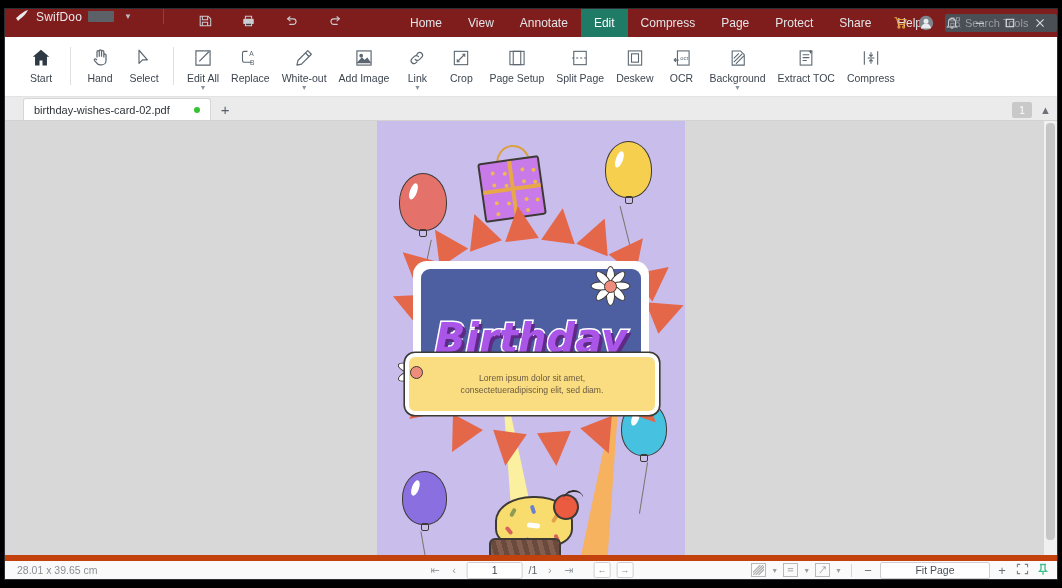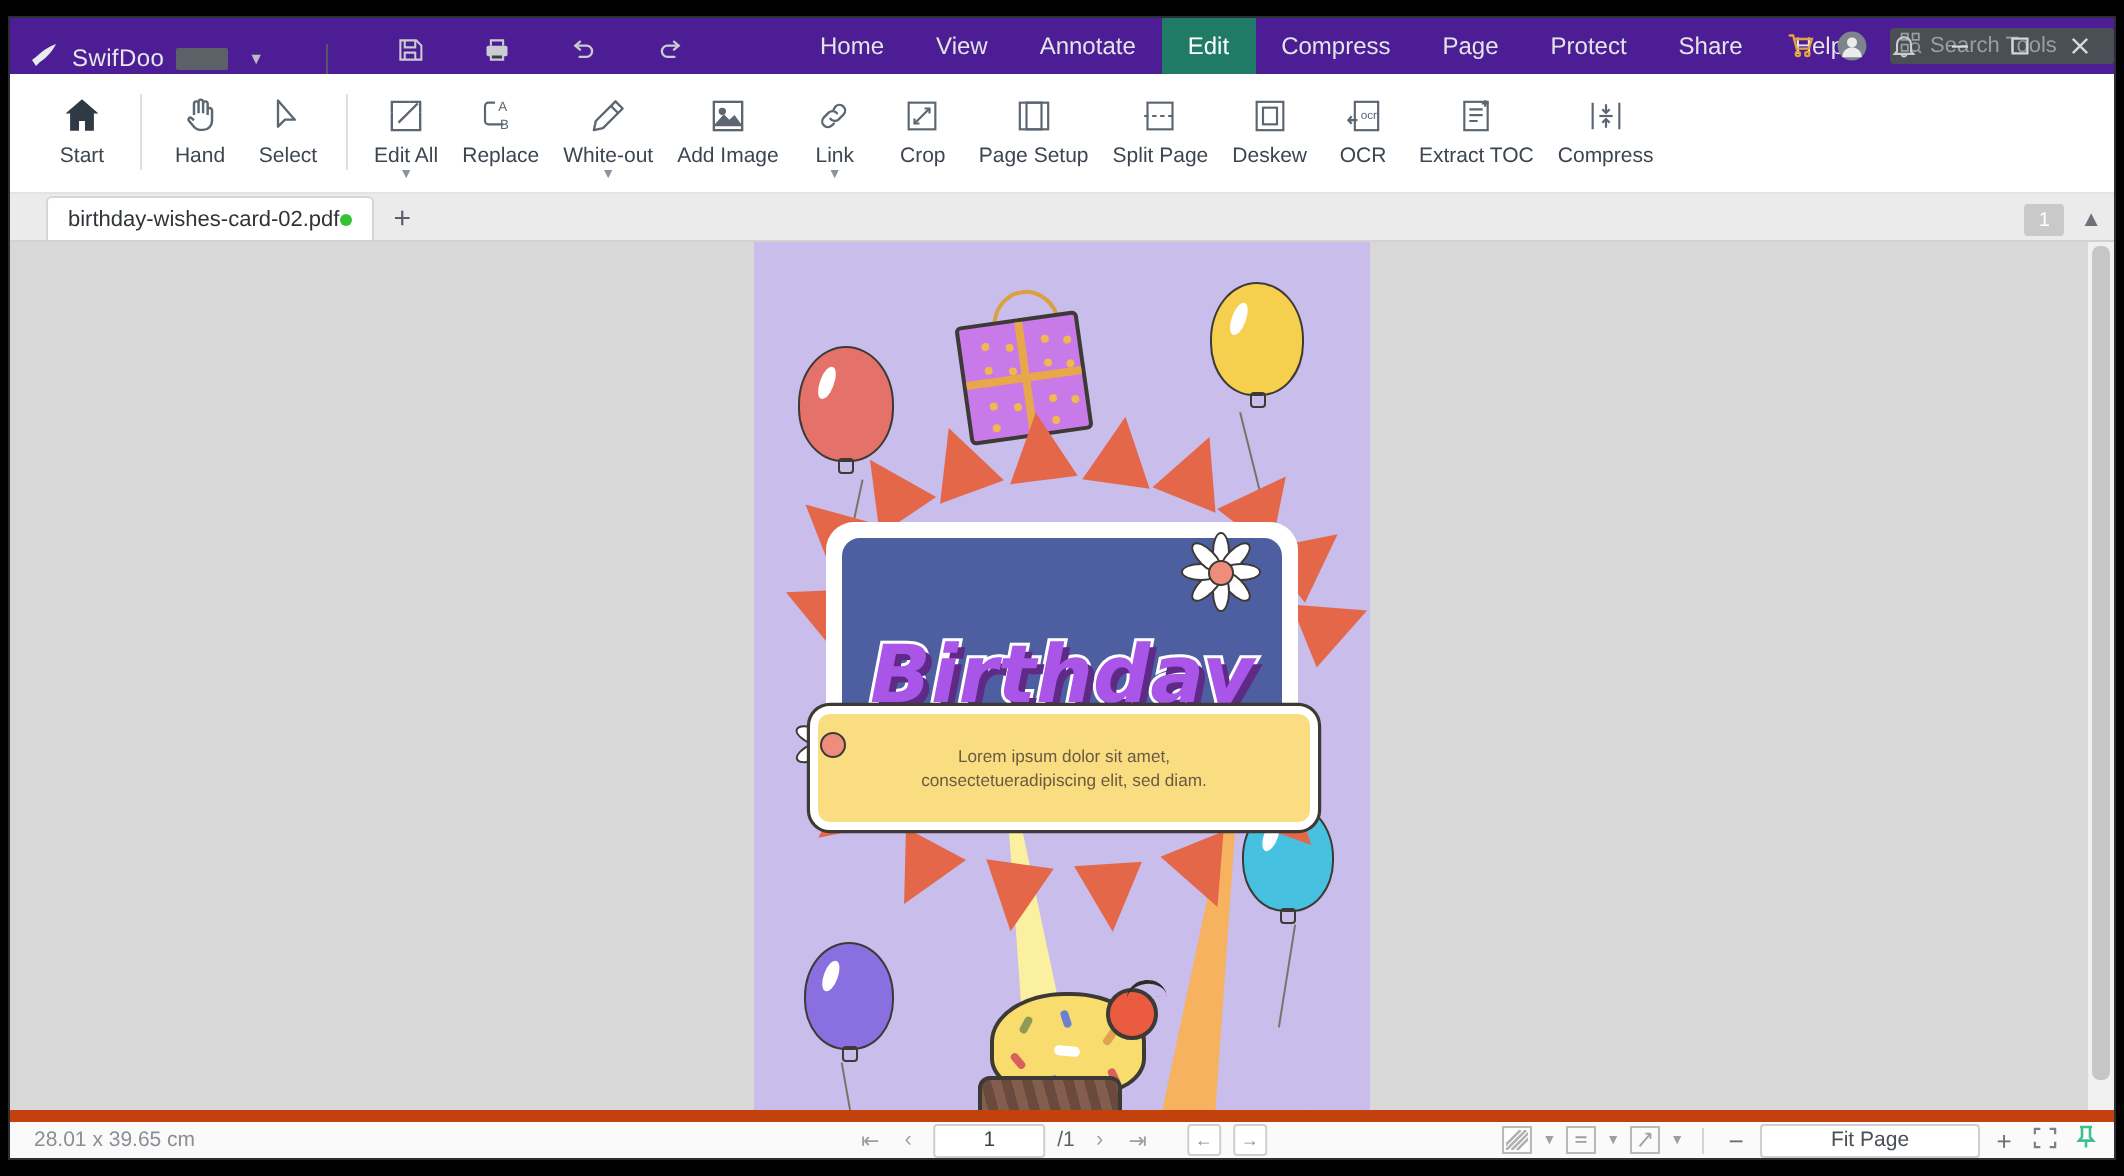--- a/index.html
+++ b/index.html
@@ -7,21 +7,21 @@
   body { font-family:"Liberation Sans", sans-serif; }
 
   #app {
     position:absolute; left:4px; top:8px; width:1054px; height:572px;
     background:#f5f5f5; display:flex; flex-direction:column;
     border:1px solid #2b2f33;
   }
 
   
   .titlebar {
-    height:28px; background:#4c1d95; display:flex; align-items:flex-end;
+    height:28px; background:#7f1d1d; display:flex; align-items:flex-start;
     color:#d8dadd; font-size:11.5px; flex:0 0 28px; position:relative;gap:24px;
   }
   .tb-logo { display:flex; align-items:center; padding-left:10px; gap:6px; }
   .brandtxt { font-size:12px; color:#e6e8ea; letter-spacing:.2px; }
   .blurbox { width:26px; height:11px; background:#5c6167; border-radius:1px; }
   .caret-s { font-size:8px; color:#b9bcc0; margin-left:4px; }
   .tb-sep { width:1px; height:15px; background:#55595f; margin:0 7px; }
   .tb-ico { width:24px; height:24px; display:flex; align-items:center; justify-content:center; color:#c9ccd0; }
   .tb-ico svg { display:block; }
 
@@ -56,21 +56,21 @@
   .rb-caret { font-size:7px; color:#8b949d; line-height:5px; margin-top:1px; }
   .rb-div { width:1px; height:38px; background:#e0e0e0; margin:10px 7px 0; }
 
   
   .tabstrip {
     flex:0 0 24px; background:#ebebeb; display:flex; align-items:flex-end; position:relative;
     border-bottom:1px solid #d2d2d2;
   }
   .doctab {
     margin-left:18px; height:22px; background:#fff; border:1px solid #d6d6d6; border-bottom:none;
-    border-radius:3px 3px 0 0; display:flex; align-items:center; gap:0; padding:0 10px;
+    border-radius:3px 3px 0 0; display:flex; align-items:center; gap:24px; padding:0 10px;
     font-size:11px; color:#2f3438;
   }
   .greendot { width:6px; height:6px; border-radius:50%; background:#35c235; }
   .plustab { margin-left:10px; font-size:15px; color:#5a6068; padding-bottom:2px; }
   .tabright { position:absolute; right:6px; bottom:2px; display:flex; align-items:center; gap:8px; }
   .pgbadge {
     width:20px; height:16px; background:#c9c9c9; color:#fff; font-size:10px;
     display:flex; align-items:center; justify-content:center; border-radius:2px;
   }
   .chevup { color:#6d7278; font-size:11px; }
@@ -416,20 +416,30 @@
       <div class="rb-ico">
         <svg width="20" height="20" viewBox="0 0 24 24" fill="none" stroke="#5b6670" stroke-width="1.3">
           <rect x="6.5" y="3.5" width="14" height="17"></rect>
             <text x="10" y="14" font-size="7" fill="#5b6670" stroke="none" font-family="Liberation Sans">ocr</text>
             <path d="M3 14.5h5M4.6 12.2 2.6 14.5l2 2.2"></path>
         </svg>
       </div>
       <div class="rb-lbl">OCR</div>
     </div>
 
+    <div class="rb-item">
+      <div class="rb-ico">
+        <svg width="20" height="20" viewBox="0 0 24 24" fill="none" stroke="#5b6670" stroke-width="1.3">
+          <path d="M5 3.5h10l4.5 4.5v12.5H5z"></path>
+            <path d="M7 17 17 7M7 12.5 13 6.5M9.5 19 19 9.5"></path>
+        </svg>
+      </div>
+      <div class="rb-lbl">Background</div>
+      <div class="rb-caret">▼</div>
+    </div>
 
     <div class="rb-item">
       <div class="rb-ico">
         <svg width="20" height="20" viewBox="0 0 24 24" fill="none" stroke="#5b6670" stroke-width="1.3">
           <rect x="5" y="3.5" width="14" height="17"></rect>
             <path d="M8 8h8M8 11.5h8M8 15h5"></path>
             <path d="M17.5 2.5v4M15.5 4.5h4"></path>
         </svg>
       </div>
       <div class="rb-lbl">Extract TOC</div>

